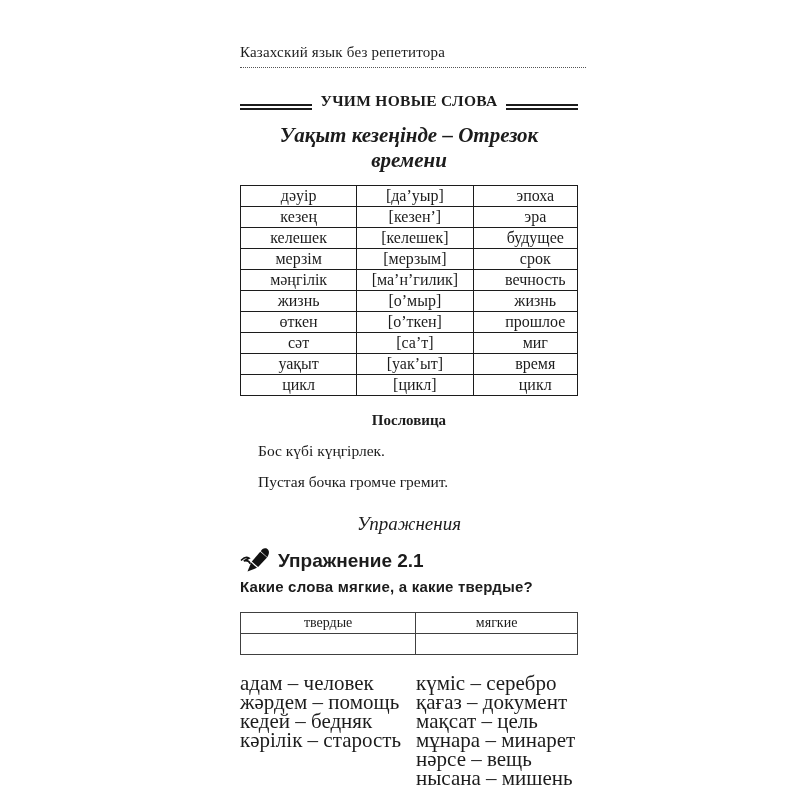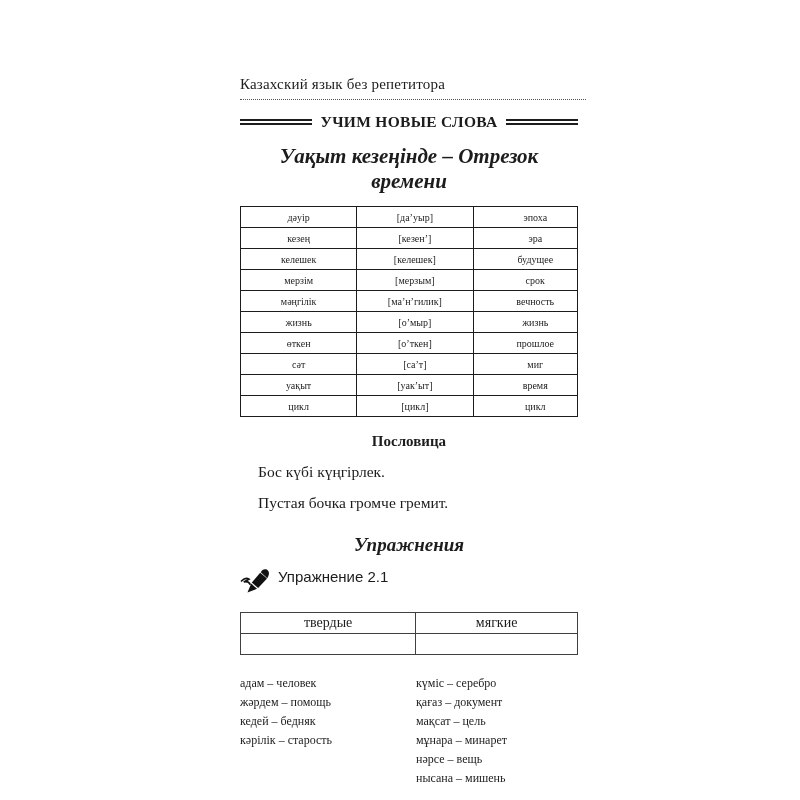--- a/index.html
+++ b/index.html
@@ -6,35 +6,35 @@
   body {
     width: 800px; height: 800px;
     background: #ffffff;
     font-family: "Liberation Serif", serif;
     color: #1c1c1c;
     position: relative;
     overflow: hidden;
   }
   .page {
     position: absolute;
-    left: 240px; top: 76px;
+    left: 240px; top: 44px;
     width: 338px;
   }
   
   .book-header {
     font-size: 15px;
     letter-spacing: 0.2px;
     padding-bottom: 6px;
     width: 346px;
     border-bottom: 1px dotted #555;
   }
   
   .section-title-row {
-    display: flex; align-items: center; gap: 9px;
-    margin-top: 13px;
+    display: flex; align-items: flex-end; gap: 9px;
+    margin-top: 24px;
   }
   .dbl-rule {
     flex: 1; height: 6px; box-sizing: border-box;
     border-top: 2px solid #1c1c1c;
     border-bottom: 2px solid #1c1c1c;
   }
   .section-title {
     font-size: 15.5px; font-weight: bold;
     margin: 0; white-space: nowrap; letter-spacing: 0.3px;
   }
@@ -45,46 +45,46 @@
     margin: 13px 0 0 0;
   }
   
   table.vocab {
     width: 100%; border-collapse: collapse;
     margin-top: 12px;
   }
   table.vocab td {
     border: 1px solid #1c1c1c;
     text-align: center;
-    font-size: 10px;
+    font-size: 16px;
     padding: 1px 4px;
     height: 18px;
   }
   table.vocab td:nth-child(1) { width: 34.5%; }
   table.vocab td:nth-child(2) { width: 34.5%; }
   table.vocab td:nth-child(3) { width: 31%; padding-left: 24px; }
   
   .proverb-heading {
     text-align: center; font-weight: bold;
     font-size: 15px; margin: 16px 0 0 0;
   }
   .proverb-line {
     margin: 13px 0 0 18px;
     font-size: 15.5px;
   }
   
   .exercises-heading {
-    text-align: center; font-weight: bold; font-style: italic;
+    text-align: center; font-weight: normal; font-style: italic;
     font-size: 19px; margin: 22px 0 0 0;
   }
   .exercise-title-row {
-    display: flex; align-items: flex-start; gap: 7px;
+    display: flex; align-items: flex-end; gap: 7px;
     margin-top: 12px;
     font-family: "Liberation Sans", sans-serif;
-    font-weight: normal; font-size: 15px;
+    font-weight: bold; font-size: 19px;
   }
   .exercise-title-row .icon-wrap { line-height: 0; }
   .exercise-title-row .title-text { padding-bottom: 2px; }
   .exercise-question {
     font-family: "Liberation Sans", sans-serif;
     font-weight: bold; font-size: 15px;
     margin-top: 4px; letter-spacing: 0.2px;
   }
   table.sort {
     width: 100%; border-collapse: collapse;
@@ -96,21 +96,21 @@
     font-size: 14px;
     height: 20px;
     padding: 0 4px;
   }
   table.sort td:nth-child(1) { width: 52%; }
   table.sort td:nth-child(2) { width: 48%; }
   
   .word-columns {
     display: flex;
     margin-top: 19px;
-    font-size: 12px;
+    font-size: 21px;
     line-height: 19px;
   }
   .word-col-left { width: 176px; }
   .word-col-right { flex: 1; }
   .word-item { white-space: nowrap; }
 </style>
 </head>
 <body>
 
 <div class="page">
@@ -191,20 +191,21 @@
       <svg width="31" height="27" viewBox="0 0 31 27" aria-hidden="true">
         <path d="M1.5 13 C4 10.5, 7.2 10, 9 11.2 L3.8 14 C6.5 13.3, 9 14, 10 16.2" fill="none" stroke="#111111" stroke-width="1.7" stroke-linecap="round"></path>
         <path d="M7.5 24.5 L11.2 15.5 L17 20.8 Z" fill="#111111"></path>
         <path d="M11.8 14.5 L20.2 4.8 L27 10.5 L18.1 20 Z" fill="#111111"></path>
         <path d="M20.8 4.2 C22 1.6, 24.6 0.4, 26.8 1.6 C29 2.8, 29.6 5.4, 28.4 8 L27.3 10.2 Z" fill="#111111"></path>
       </svg>
     </span>
     <span class="title-text">Упражнение 2.1</span>
   </div>
 
+  <div class="exercise-question">Какие слова мягкие, а какие твердые?</div>
 
   <table class="sort">
     <tbody id="sort-body">
         <tr>
           <td>твердые</td>
           <td>мягкие</td>
         </tr>
         <tr>
           <td>&nbsp;</td>
           <td>&nbsp;</td>

